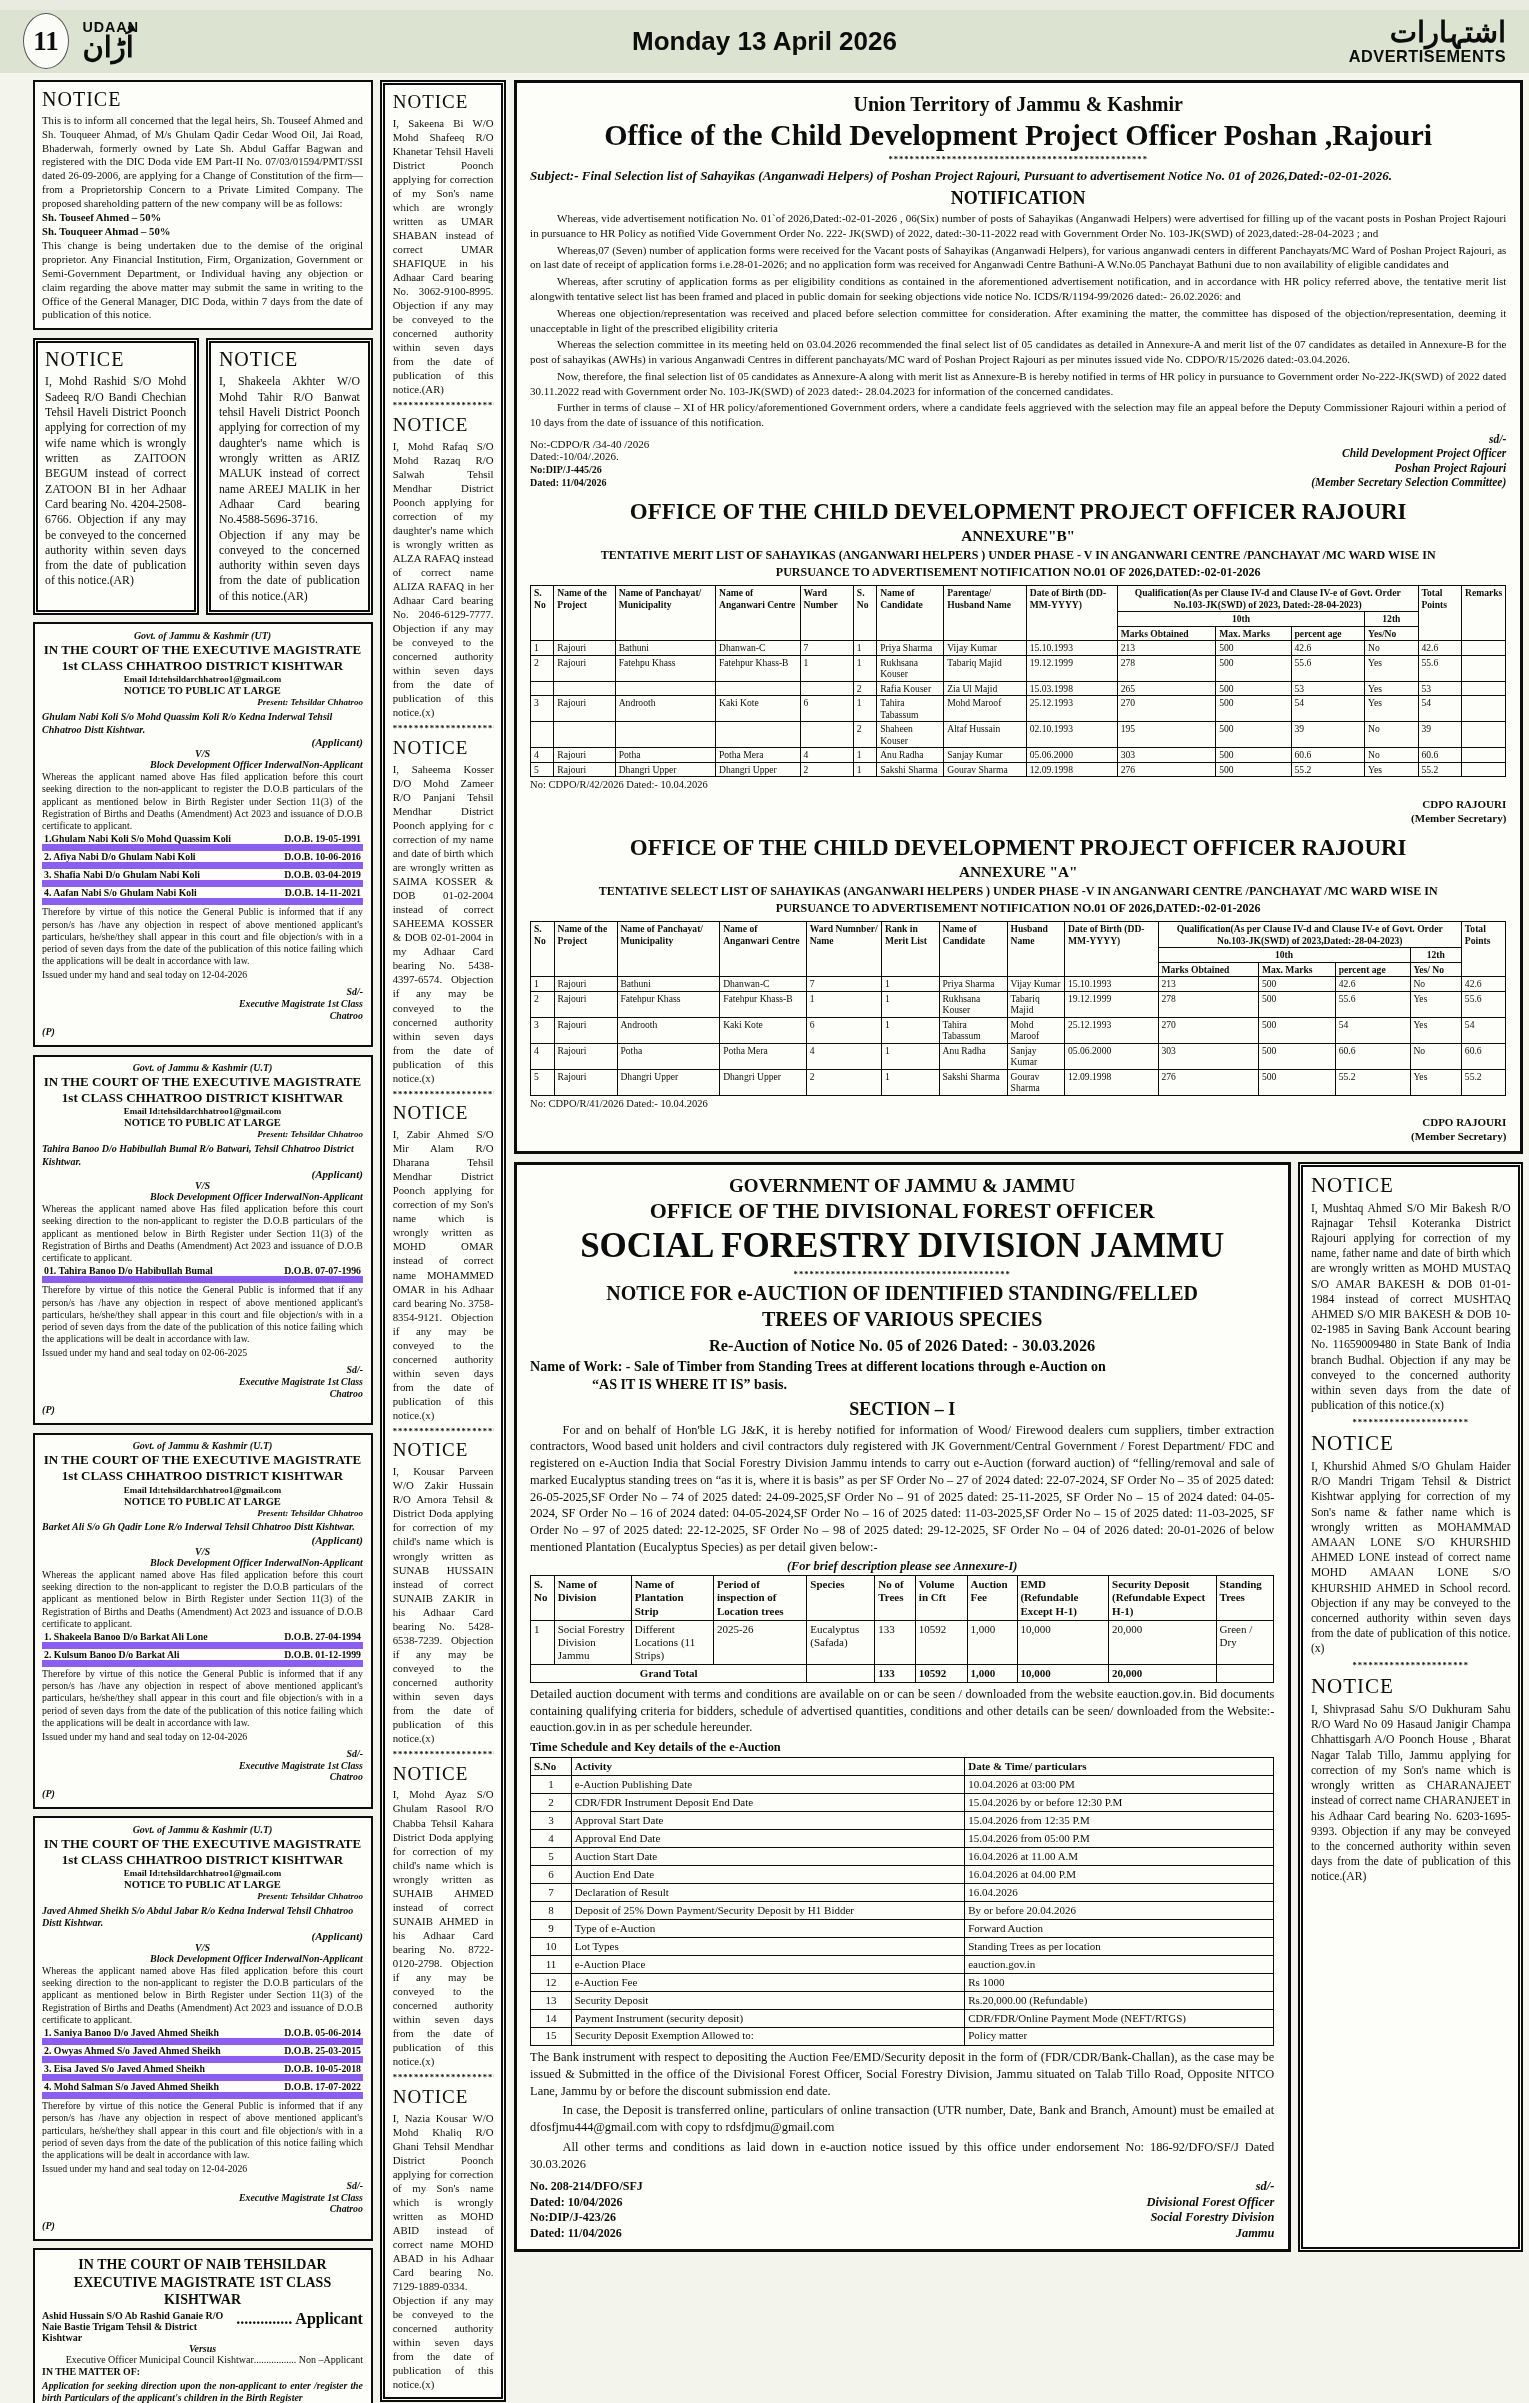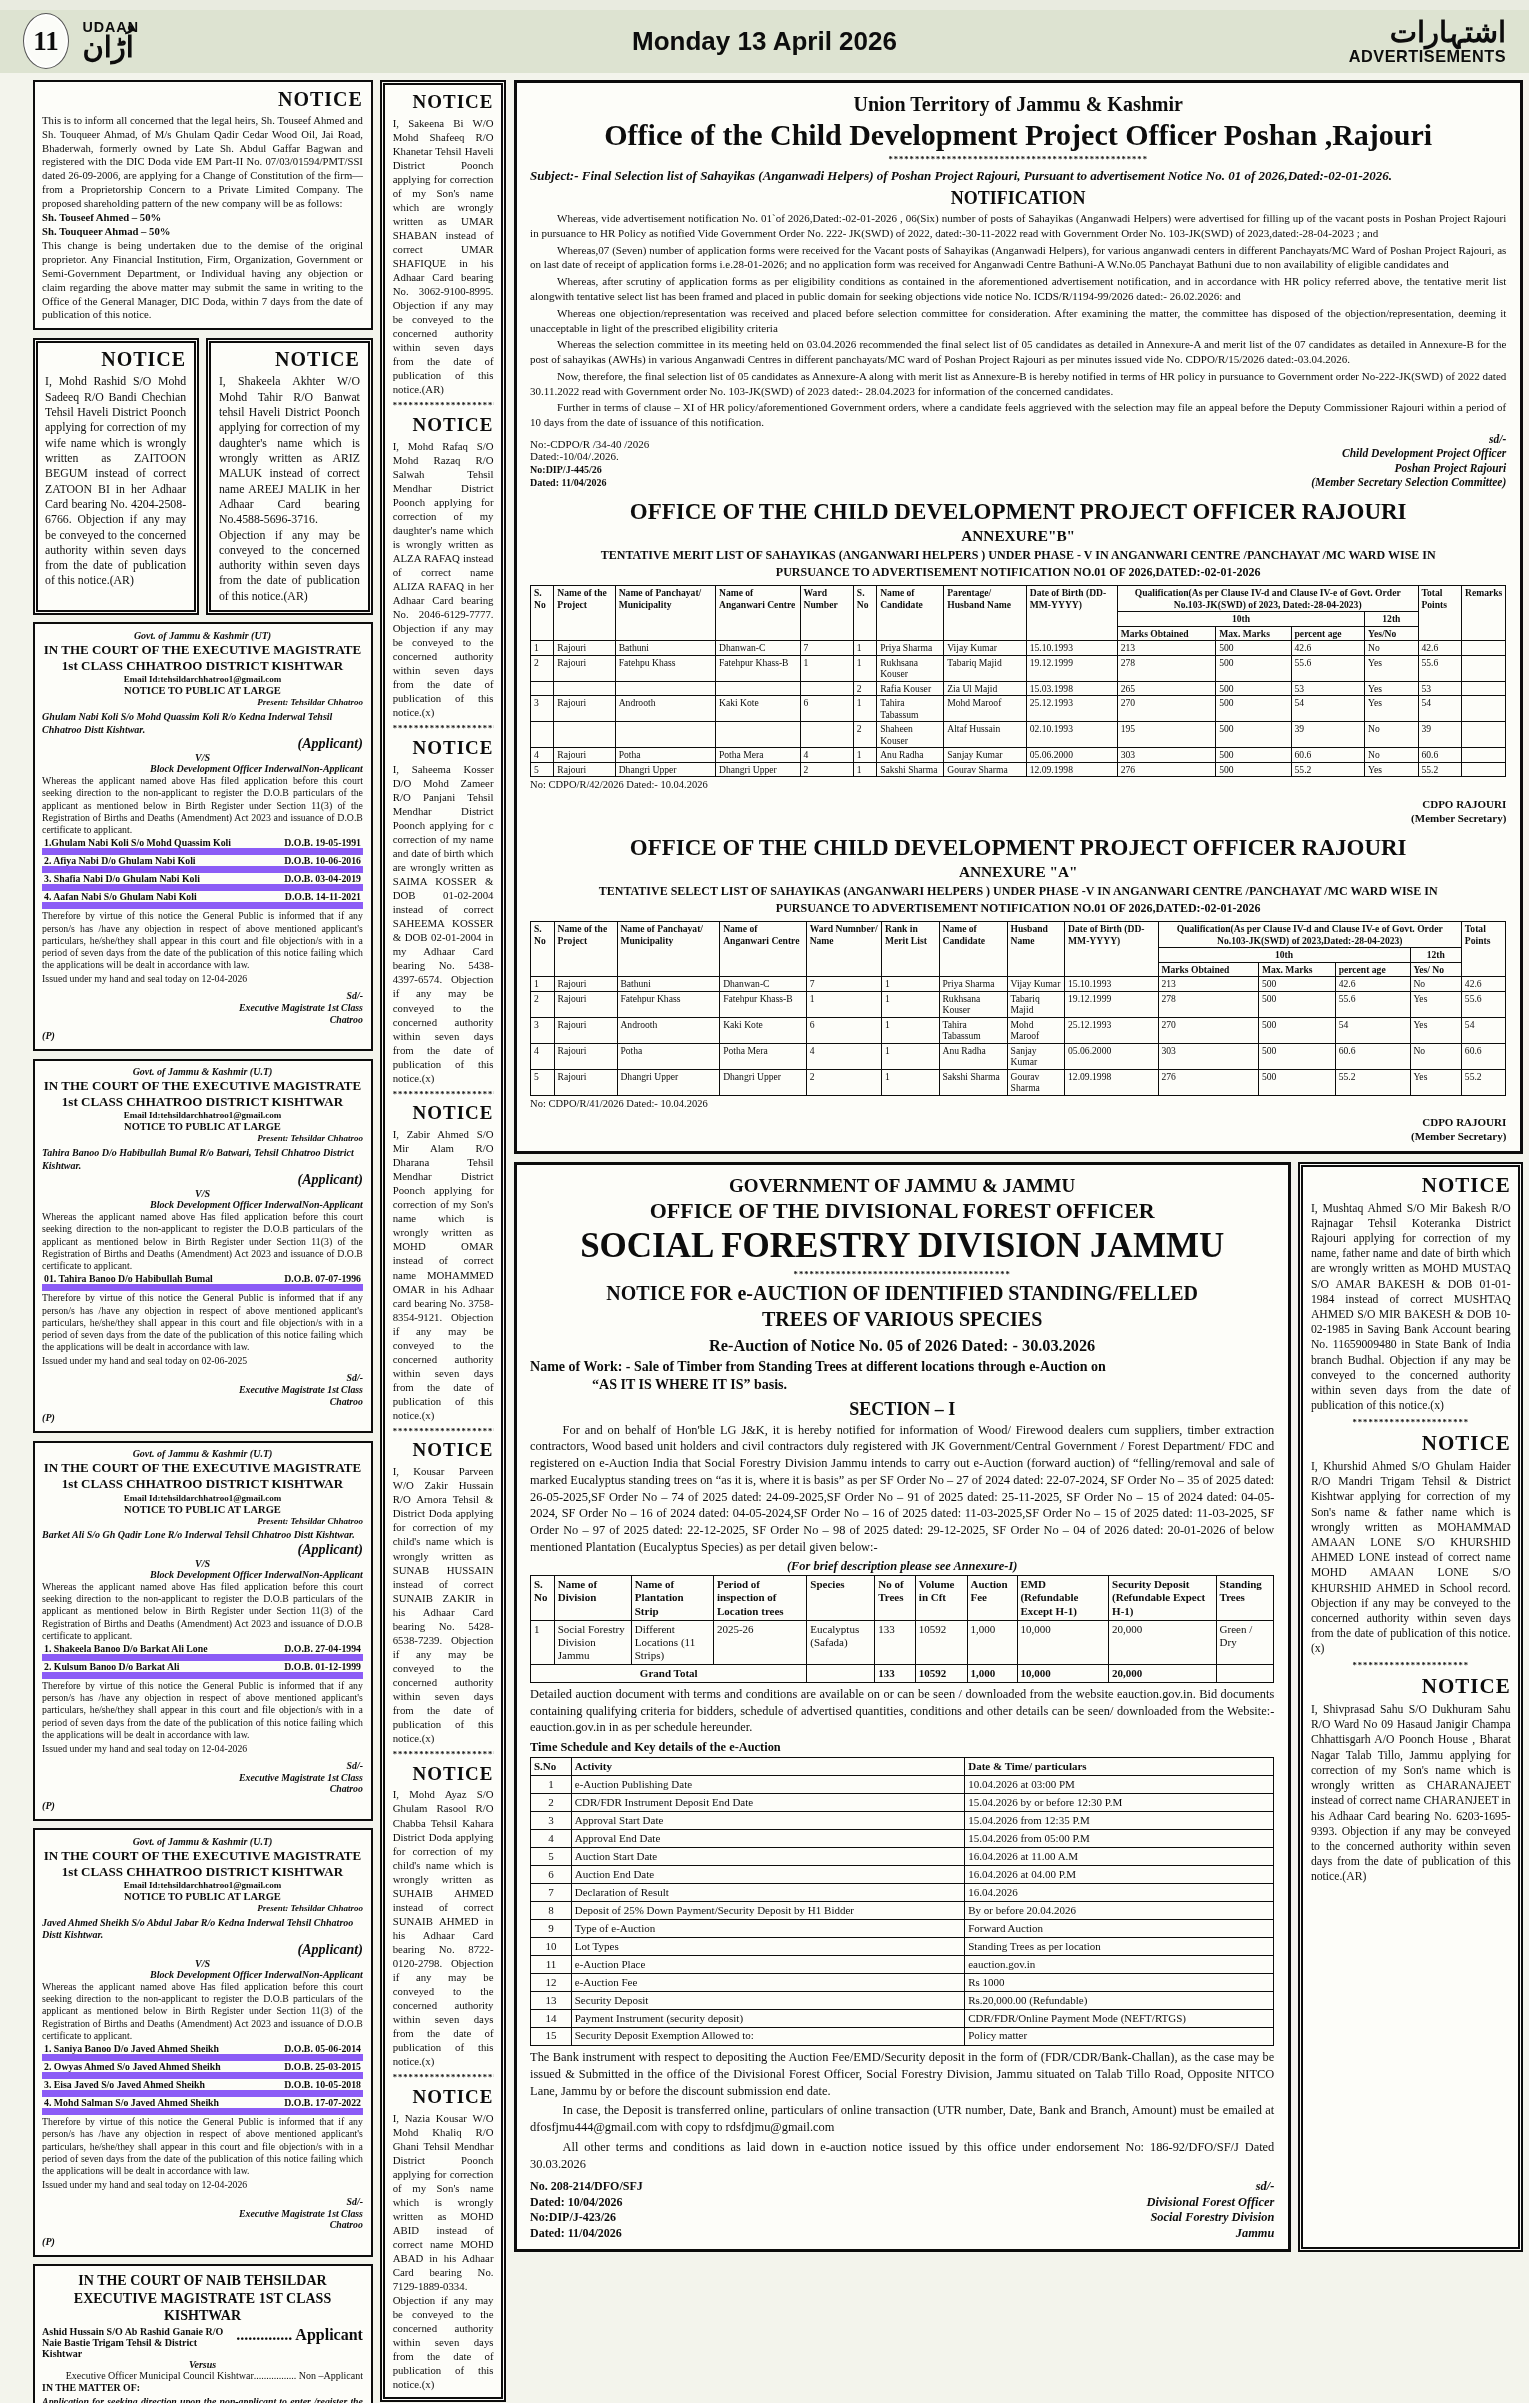--- a/index.html
+++ b/index.html
@@ -13,35 +13,35 @@
   .brand .ur{font-size:29px;font-weight:bold;margin-top:-1.9px;}
   .band .date{position:absolute;left:0;right:0;text-align:center;font-family:"Liberation Sans",sans-serif;font-weight:bold;font-size:26px;}
   .band .right{margin-left:auto;text-align:right;line-height:1.05;z-index:2;}
   .band .right .ur{font-size:29px;font-weight:bold;}
   .band .right .en{font-family:"Liberation Sans",sans-serif;font-weight:bold;font-size:16.3px;letter-spacing:0.5px;}
   
   .content{display:grid;grid-template-columns:340px 126px 1009px;gap:7.6px;padding:7.6px 7.6px 11.5px 32.5px;align-items:start;}
   .nbox{background:#fdfdf9;border:2.9px solid #0c0c0c;padding:5.7px 7.6px;box-sizing:border-box;}
   .dbox{border:5.7px double #0c0c0c;}
   .stack{display:flex;flex-direction:column;gap:7.6px;}
-  .ntitle{text-align:right;font-weight:bold;font-size:24px;letter-spacing:1px;margin:0 0 2.9px 0;}
+  .ntitle{text-align:left;font-weight:normal;font-size:24px;letter-spacing:1px;margin:0 0 2.9px 0;}
   .ntitle.small{font-size:20px;}
   .nbody{font-size:11.8px;line-height:1.3;text-align:justify;margin:0;}
   .bold{font-weight:bold;}
   .sep{text-align:center;font-weight:bold;font-size:8.6px;letter-spacing:1px;overflow:hidden;white-space:nowrap;margin:3.8px 0;}
   .two-col{display:flex;gap:7.6px;}
   .two-col .nbox{flex:1;}
   
   .court .c-govt{text-align:center;font-style:italic;font-weight:bold;font-size:10px;margin:0;}
   .court .c-title{text-align:center;font-weight:bold;font-size:13px;line-height:1.2;margin:1px 0;}
   .court .c-email{text-align:center;font-weight:bold;font-size:9px;margin:0;}
   .court .c-pub{text-align:center;font-weight:bold;font-size:10.5px;margin:1px 0;}
   .court .c-present{text-align:right;font-style:italic;font-weight:bold;font-size:9px;margin:0;}
   .court .c-app{font-weight:bold;font-style:italic;font-size:10px;margin:3.8px 0 0 0;line-height:1.25;}
-  .court .c-applbl{text-align:right;font-style:italic;font-weight:bold;font-size:14px;margin:0;}
+  .court .c-applbl{text-align:right;font-style:italic;font-weight:bold;font-size:11px;margin:0;}
   .court .c-vs{text-align:center;font-weight:bold;font-style:italic;font-size:10px;margin:0;}
   .court .c-resp{display:flex;justify-content:flex-end;font-weight:bold;font-style:italic;font-size:10px;}
   .court .c-body{font-size:9.8px;line-height:1.25;text-align:justify;margin:1px 0;}
   .entry{display:flex;justify-content:space-between;border-bottom:7px solid #8b5cf6;font-weight:bold;font-size:9.8px;padding:0 1.9px;}
   .c-issued{font-size:9.8px;margin:1.9px 0 0 0;}
   .sdblock{text-align:right;font-weight:bold;font-style:italic;font-size:9.8px;line-height:1.2;margin-top:5.7px;}
   .pmark{font-weight:bold;font-style:italic;font-size:10px;}
   
   table.gridtbl{border-collapse:collapse;width:100%;}
   table.gridtbl th,table.gridtbl td{border:1px solid #0c0c0c;font-size:9.6px;padding:1px 2.9px;vertical-align:top;text-align:left;line-height:1.2;}

